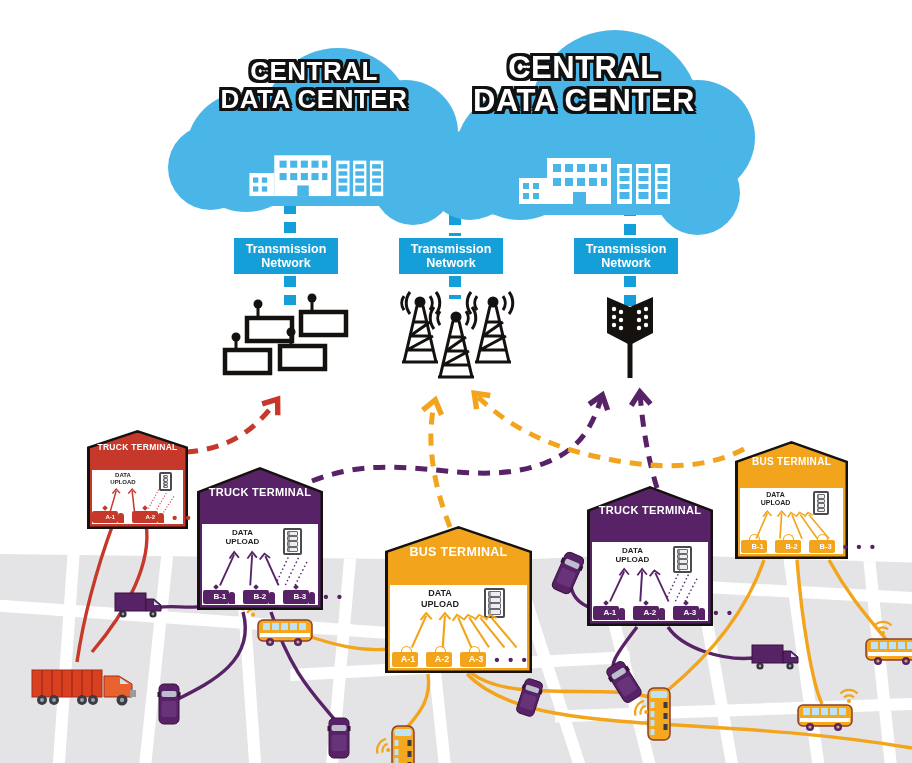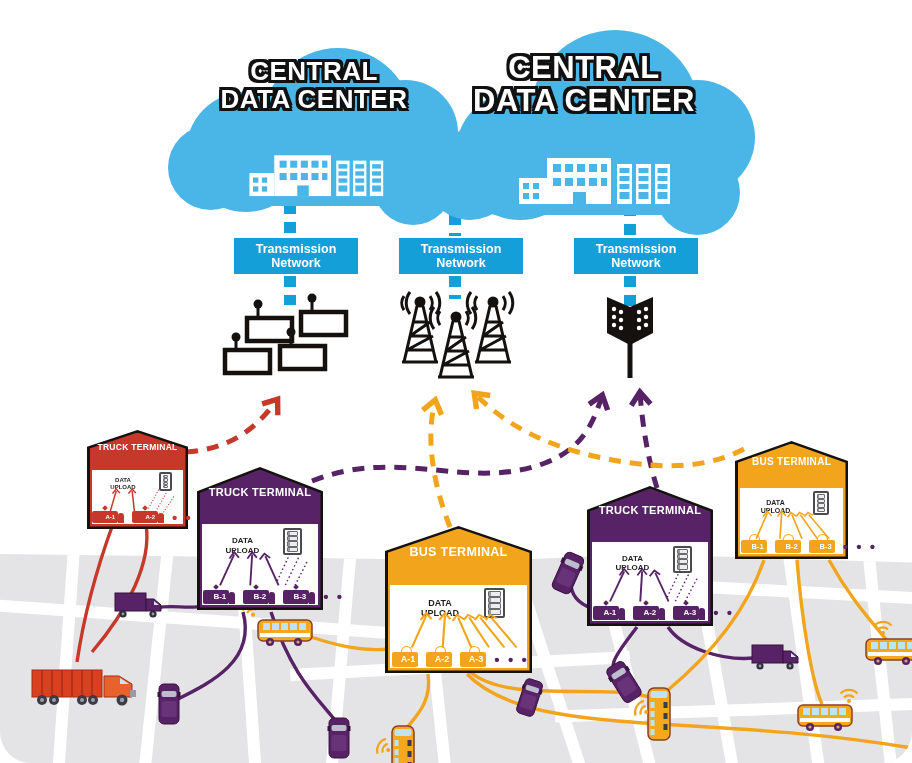--- a/index.html
+++ b/index.html
@@ -1,17 +1,17 @@
 <!DOCTYPE html>
 <html><head>
 <meta charset="utf-8">
 <style>
   html,body{margin:0;padding:0;background:#fff;}
   #stage{position:relative;width:912px;height:763px;overflow:hidden;background:#fff;
-         font-family:"Liberation Sans",sans-serif;border-radius:31px;}
+         font-family:"Liberation Sans",sans-serif;}
 
   
   #map{position:absolute;left:0;top:552px;width:912px;height:211px;background:#e4e4e6;z-index:1;
        clip-path:polygon(0 1%,55% 4%,70% 1%,100% 5%,100% 100%,0 100%);overflow:hidden;}
   .street{position:absolute;background:#fff;}
   .street.v{width:12px;height:260px;top:-20px;}
   .street.h{height:12px;top:0;}
 
   
   #net{position:absolute;left:0;top:0;width:912px;height:763px;z-index:2;}
@@ -21,34 +21,34 @@
   .puff{position:absolute;background:#4ab6e8;border-radius:50%;}
   .cloud-base{position:absolute;background:#4ab6e8;}
   .cloud-text{position:absolute;width:100%;text-align:center;color:#fff;font-weight:800;
     letter-spacing:.5px;line-height:1.06;
     text-shadow:-3px -3px 0 #111,3px -3px 0 #111,-3px 3px 0 #111,3px 3px 0 #111,
                 -3px 0 0 #111,3px 0 0 #111,0 -3px 0 #111,0 3px 0 #111;}
   .cloud-art{position:absolute;}
   .b-w{fill:#fff;} .b-h{fill:#4ab6e8;}
 
   
-  .tx-box{position:absolute;width:124px;height:36px;background:#149fd9;color:#fff;z-index:3;
+  .tx-box{position:absolute;width:104px;height:36px;background:#149fd9;color:#fff;z-index:3;
     display:flex;flex-direction:column;align-items:center;justify-content:center;
     font-weight:700;font-size:12.5px;line-height:1.15;}
 
   
   .terminal{position:absolute;z-index:5;}
   .t-outer{position:absolute;inset:0;background:#15110f;
     clip-path:polygon(50% 0,100% 17%,100% 100%,0 100%,0 17%);}
   .t-fill{position:absolute;inset:2.5px;background:var(--c);
     clip-path:polygon(50% 0,100% 17%,100% 100%,0 100%,0 17%);}
   .t-panel{position:absolute;left:5px;right:5px;bottom:5px;top:40%;background:#fff;}
   .t-title{position:absolute;top:13%;left:0;width:100%;text-align:center;color:#fff;
     font-weight:800;font-size:var(--fst);line-height:1.12;letter-spacing:.3px;}
-  .t-upload{position:absolute;top:42.5%;left:6%;width:88%;display:flex;align-items:flex-end;
+  .t-upload{position:absolute;top:42.5%;left:6%;width:88%;display:flex;align-items:flex-start;
     justify-content:center;gap:16px;}
   .t-upload .lbl{font-weight:800;color:#221e1f;font-size:var(--fsu);line-height:1.15;text-align:center;width:44%;}
   .server{width:var(--srw);height:var(--srh);border:2px solid #4a4a4f;border-radius:2px;background:#fff;
     display:flex;flex-direction:column;justify-content:space-evenly;padding:1px 2px;box-sizing:border-box;}
   .server i{display:block;height:18%;border:1px solid #6a6a70;border-radius:1px;
     background:linear-gradient(90deg,#9a9aa0 0 22%,#ededf0 22%);}
   .t-arrows{position:absolute;top:56%;left:5%;width:90%;height:28%;color:var(--c);}
   .t-arrows path{fill:none;stroke:currentColor;}
   .t-arrows .sa{stroke-width:2;}
   .t-arrows .sh{stroke-width:2;}

